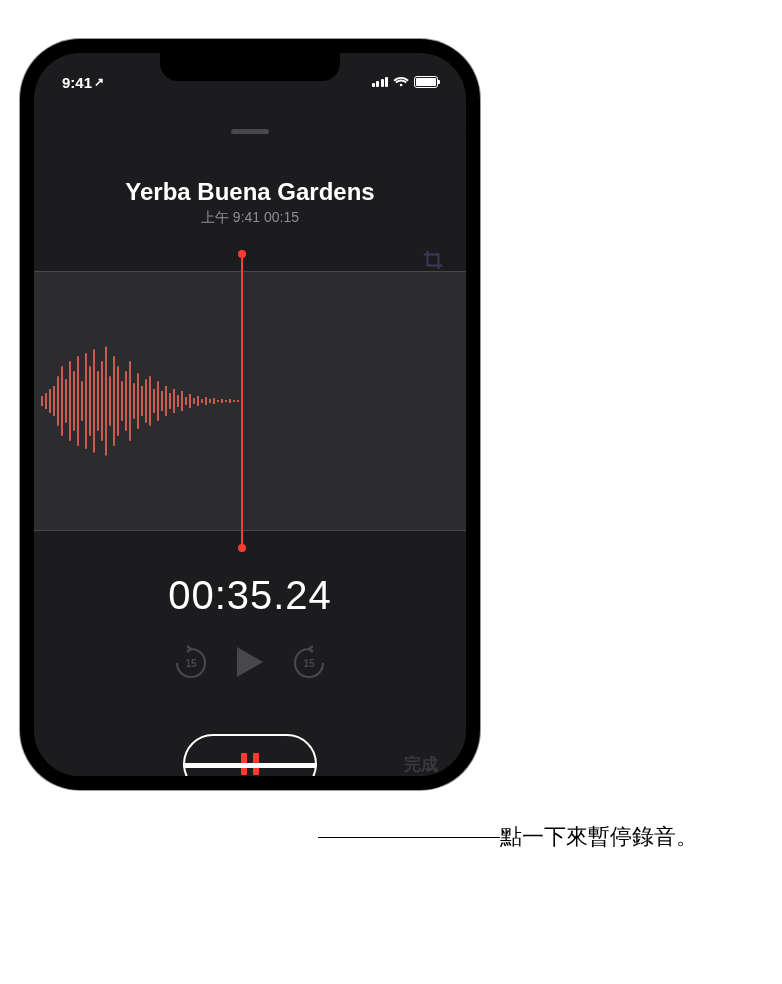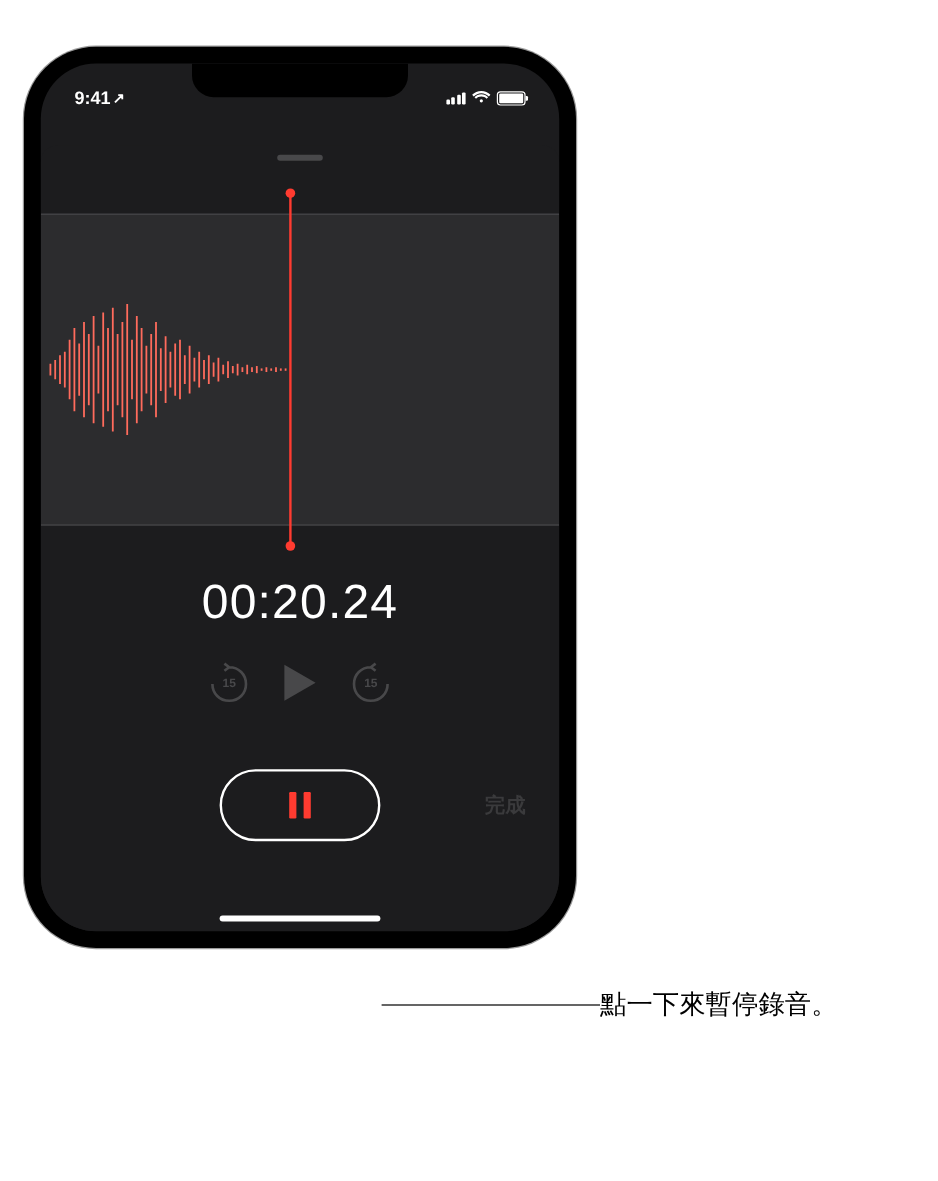--- a/index.html
+++ b/index.html
@@ -319,20 +319,22 @@
         </div>
         <div class="battery-icon">
           <div class="battery-fill"></div>
         </div>
       </div>
     </div>
 
     <div class="sheet">
       <div class="sheet-handle"></div>
 
+      <div class="recording-title">Yerba Buena Gardens</div>
+      <div class="recording-subtitle">上午 9:41  00:15</div>
 
       <div class="crop-icon">
         <svg viewBox="0 0 24 24" fill="none" stroke="#3a3a5a" stroke-width="2">
           <path d="M6 2v16h16M2 6h16v16"></path>
         </svg>
       </div>
 
       <div class="waveform-area">
         <svg class="waveform-canvas" viewBox="0 0 432 260" preserveAspectRatio="none">
           <g stroke="#ff6b5c" stroke-width="1.5">
@@ -385,21 +387,21 @@
             <line x1="192" y1="129" x2="192" y2="131"></line>
             <line x1="196" y1="128" x2="196" y2="132"></line>
             <line x1="200" y1="129" x2="200" y2="131"></line>
             <line x1="204" y1="129" x2="204" y2="131"></line>
           </g>
         </svg>
         <div class="playhead"></div>
       </div>
 
 
-      <div class="elapsed-time">00:20.24</div>
+      <div class="elapsed-time">00:35.24</div>
 
       <div class="playback-controls">
         <div class="skip-button">
           <svg viewBox="0 0 36 36" fill="none" stroke="currentColor" stroke-width="2.2">
             <path d="M18 5 L14 2 M18 5 L14 8 M18 5 C26 5 32 11 32 19 C32 27 26 33 18 33 C10 33 4 27 4 19"></path>
           </svg>
           <span class="skip-label">15</span>
         </div>
         <div class="play-button">
           <svg viewBox="0 0 30 34" fill="currentColor">

